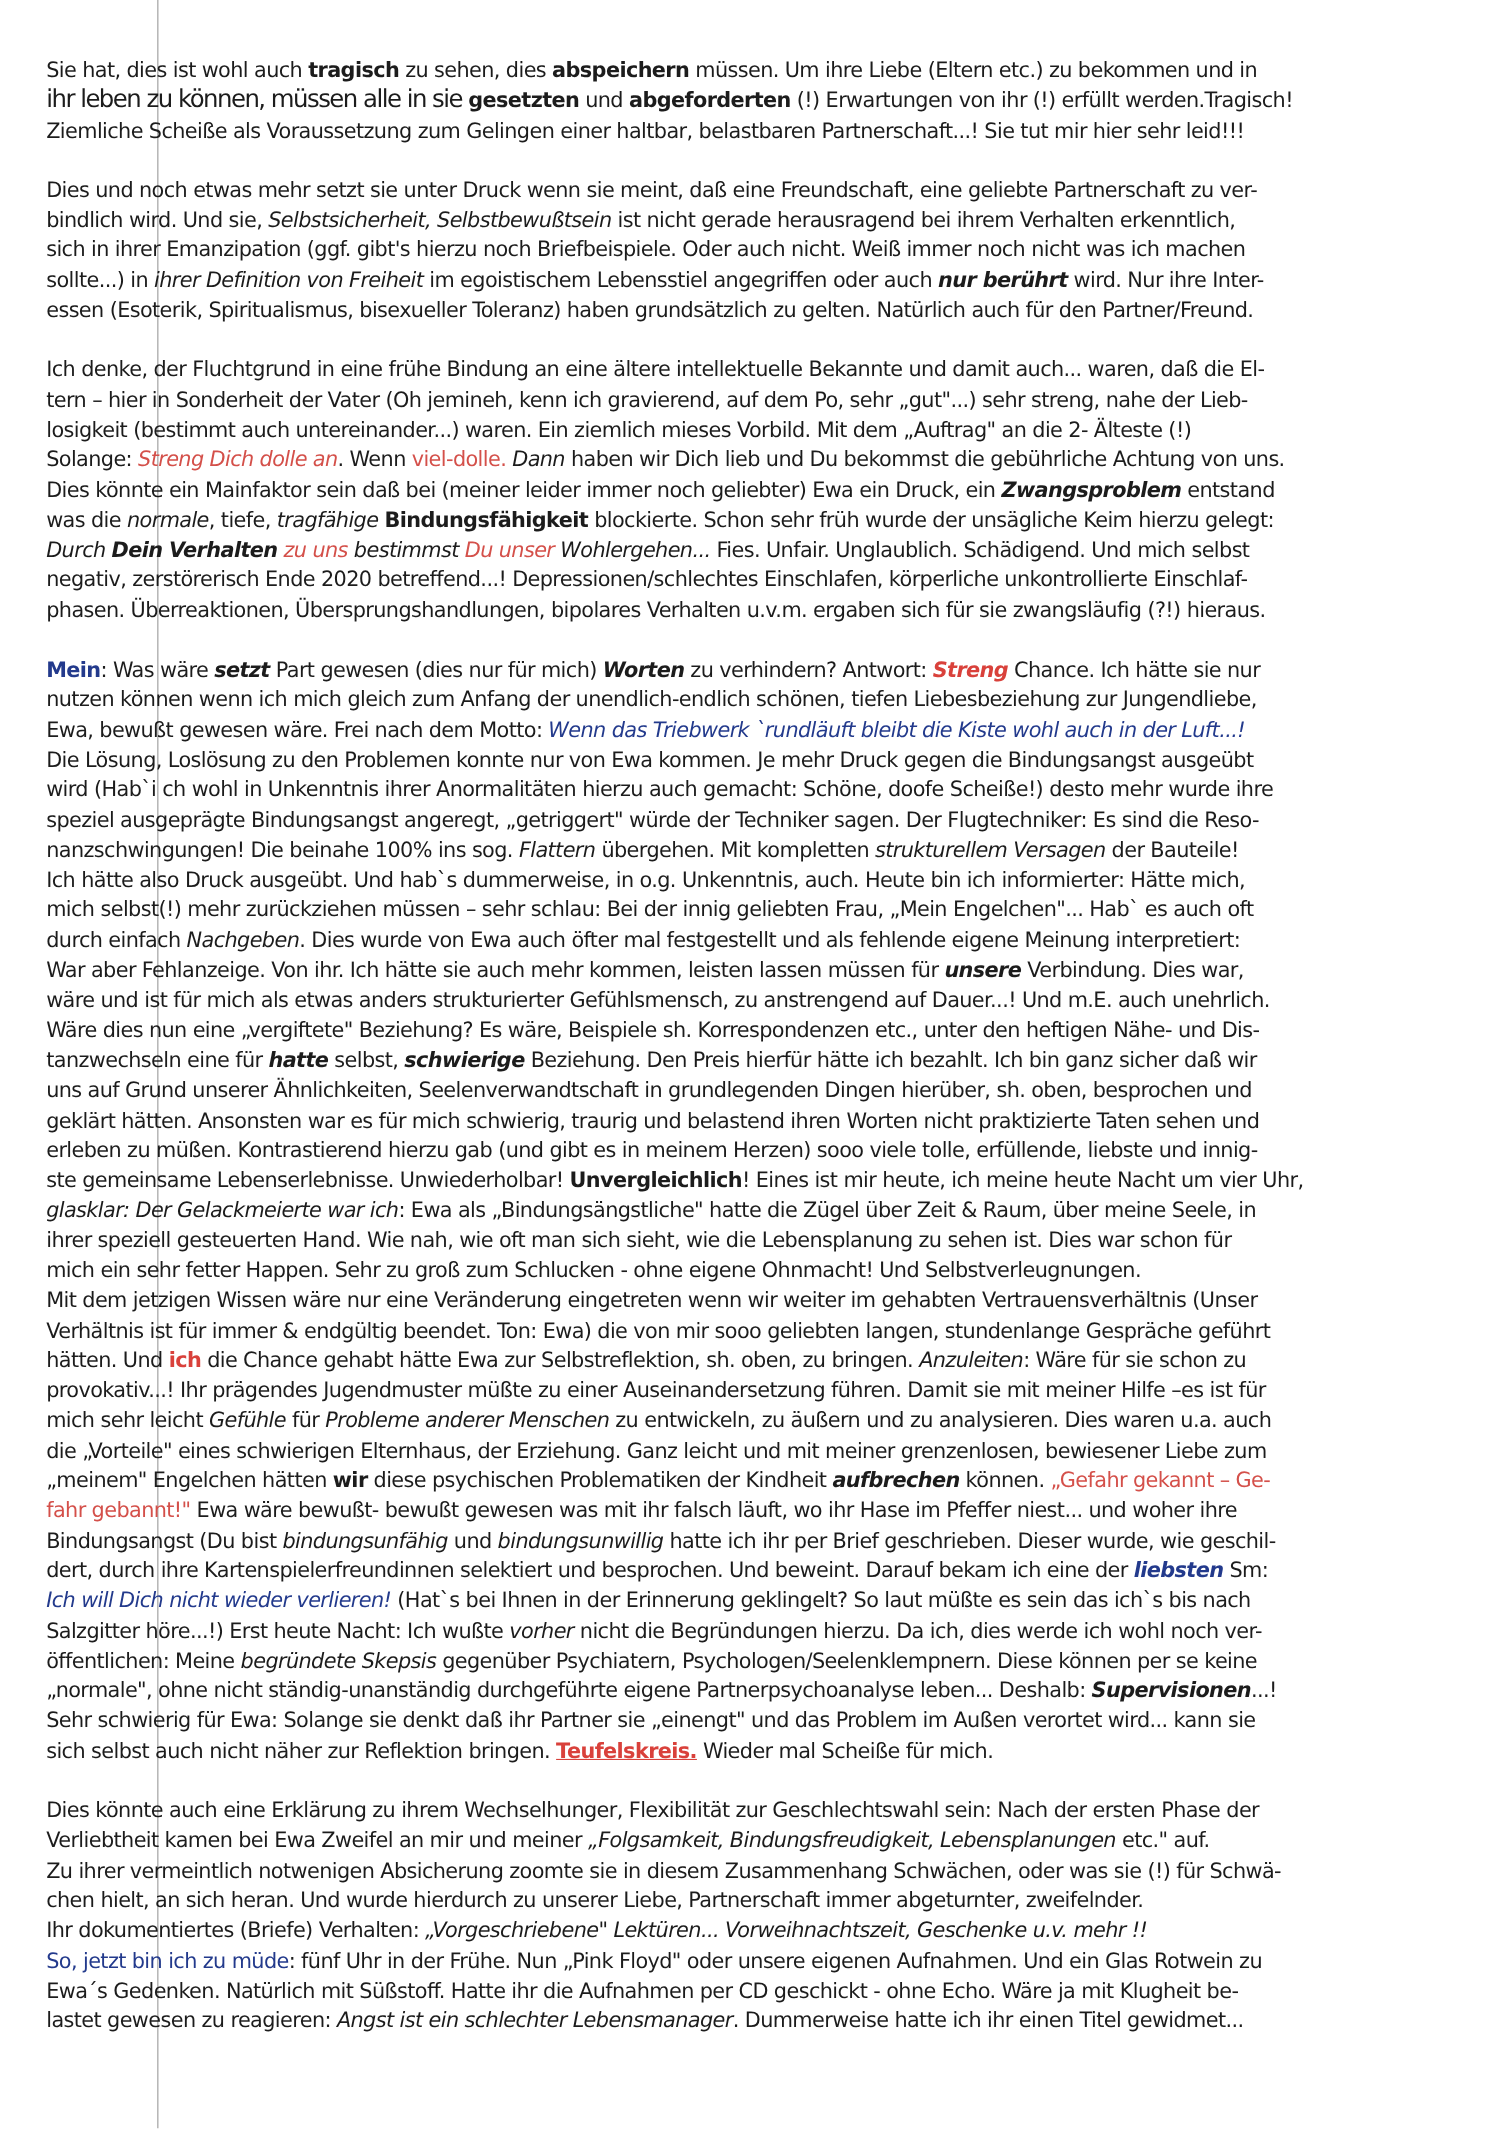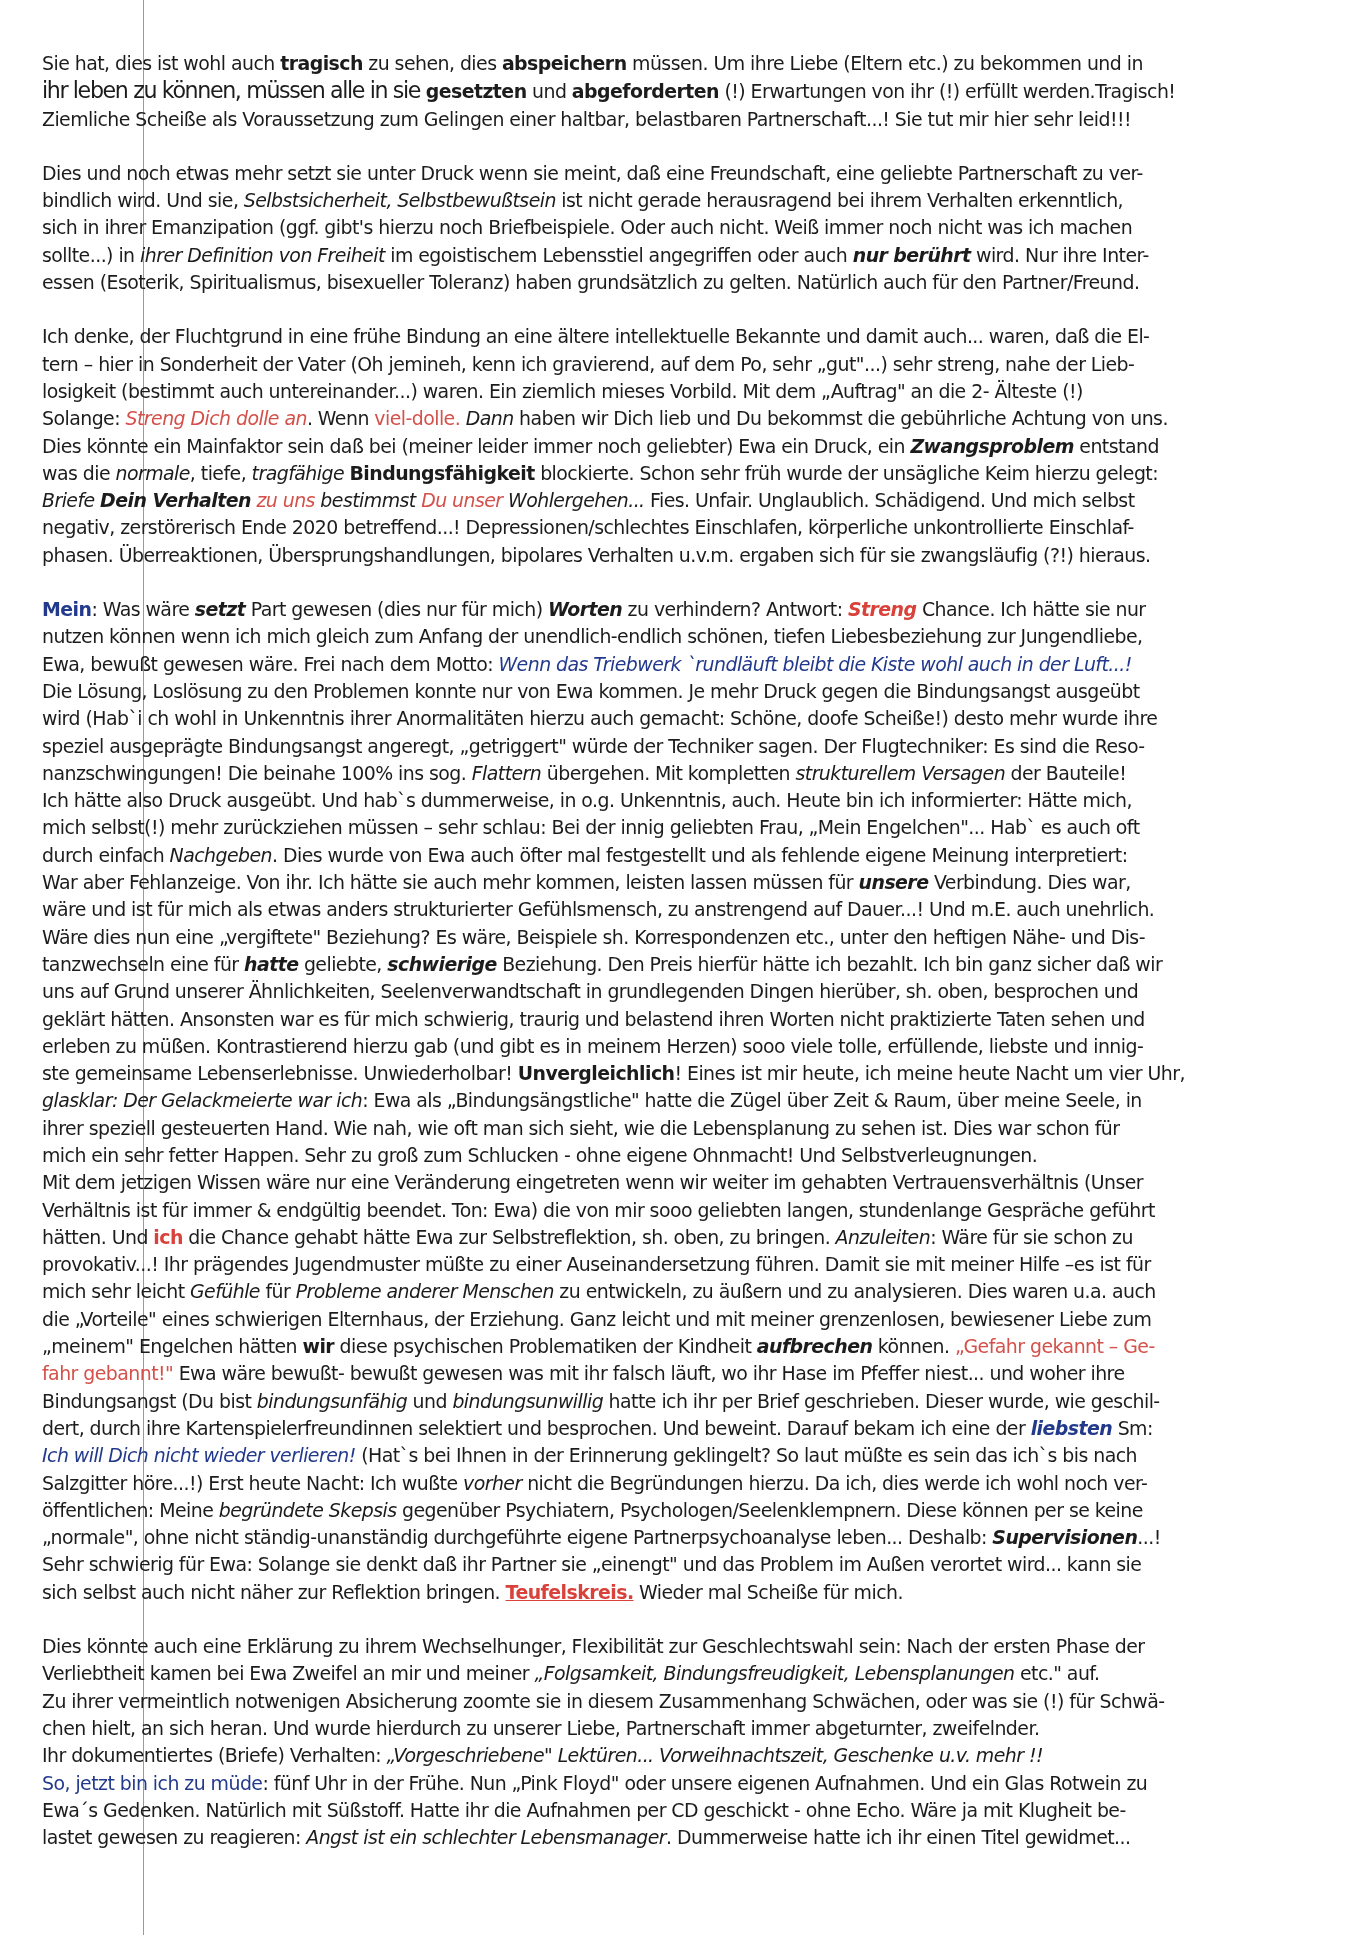--- a/index.html
+++ b/index.html
@@ -38,39 +38,39 @@
       <span class="line"><span>sollte...) in </span><span class="i">ihrer Definition von Freiheit</span><span> im egoistischem Lebensstiel angegriffen oder auch </span><span class="bi">nur berührt</span><span> wird. Nur ihre Inter-</span></span>
       <span class="line"><span>essen (Esoterik, Spiritualismus, bisexueller Toleranz) haben grundsätzlich zu gelten. Natürlich auch für den Partner/Freund.</span></span>
     </div>
     <div class="para">
       <span class="line"><span>Ich denke, der Fluchtgrund in eine frühe Bindung an eine ältere intellektuelle Bekannte und damit auch... waren, daß die El-</span></span>
       <span class="line"><span>tern – hier in Sonderheit der Vater (Oh jemineh, kenn ich gravierend, auf dem Po, sehr „gut"...) sehr streng, nahe der Lieb-</span></span>
       <span class="line"><span>losigkeit (bestimmt auch untereinander...) waren. Ein ziemlich mieses Vorbild. Mit dem „Auftrag" an die 2- Älteste (!)</span></span>
       <span class="line"><span>Solange: </span><span class="i red-soft">Streng Dich dolle an</span><span>. Wenn </span><span class="red-soft">viel-dolle.</span><span> </span><span class="i">Dann</span><span> haben wir Dich lieb und Du bekommst die gebührliche Achtung von uns.</span></span>
       <span class="line"><span>Dies könnte ein Mainfaktor sein daß bei (meiner leider immer noch geliebter) Ewa ein Druck, ein </span><span class="bi">Zwangsproblem</span><span> entstand</span></span>
       <span class="line"><span>was die </span><span class="i">normale</span><span>, tiefe, </span><span class="i">tragfähige</span><span> </span><span class="b">Bindungsfähigkeit</span><span> blockierte. Schon sehr früh wurde der unsägliche Keim hierzu gelegt:</span></span>
-      <span class="line"><span class="i">Briefe </span><span class="bi">Dein Verhalten</span><span> </span><span class="i red-soft">zu uns</span><span class="i"> bestimmst </span><span class="i red-soft">Du unser</span><span class="i"> Wohlergehen...</span><span> Fies. Unfair. Unglaublich. Schädigend. Und mich selbst</span></span>
+      <span class="line"><span class="i">Durch </span><span class="bi">Dein Verhalten</span><span> </span><span class="i red-soft">zu uns</span><span class="i"> bestimmst </span><span class="i red-soft">Du unser</span><span class="i"> Wohlergehen...</span><span> Fies. Unfair. Unglaublich. Schädigend. Und mich selbst</span></span>
       <span class="line"><span>negativ, zerstörerisch Ende 2020 betreffend...! Depressionen/schlechtes Einschlafen, körperliche unkontrollierte Einschlaf-</span></span>
       <span class="line"><span>phasen. Überreaktionen, Übersprungshandlungen, bipolares Verhalten u.v.m. ergaben sich für sie zwangsläufig (?!) hieraus.</span></span>
     </div>
     <div class="para">
       <span class="line"><span class="b blue">Mein</span><span>: Was wäre </span><span class="bi">setzt</span><span> Part gewesen (dies nur für mich) </span><span class="bi">Worten</span><span> zu verhindern? Antwort: </span><span class="bi red">Streng</span><span> Chance. Ich hätte sie nur</span></span>
       <span class="line"><span>nutzen können wenn ich mich gleich zum Anfang der unendlich-endlich schönen, tiefen Liebesbeziehung zur Jungendliebe,</span></span>
       <span class="line"><span>Ewa, bewußt gewesen wäre. Frei nach dem Motto: </span><span class="i blue">Wenn das Triebwerk `rundläuft  bleibt die Kiste wohl auch in der Luft...!</span></span>
       <span class="line"><span>Die Lösung, Loslösung zu den Problemen konnte nur von Ewa kommen. Je mehr Druck gegen die Bindungsangst ausgeübt</span></span>
       <span class="line"><span>wird (Hab`i ch wohl in Unkenntnis ihrer Anormalitäten hierzu auch gemacht: Schöne, doofe Scheiße!) desto mehr wurde ihre</span></span>
       <span class="line"><span>speziel ausgeprägte Bindungsangst angeregt, „getriggert" würde der Techniker sagen. Der Flugtechniker: Es sind die Reso-</span></span>
       <span class="line"><span>nanzschwingungen! Die beinahe 100% ins sog. </span><span class="i">Flattern</span><span> übergehen. Mit kompletten </span><span class="i">strukturellem Versagen</span><span> der Bauteile!</span></span>
       <span class="line"><span>Ich hätte also Druck ausgeübt. Und hab`s dummerweise, in o.g. Unkenntnis, auch. Heute bin ich informierter: Hätte mich,</span></span>
       <span class="line"><span>mich selbst(!) mehr zurückziehen müssen – sehr schlau: Bei der innig geliebten Frau, „Mein Engelchen"... Hab` es auch oft</span></span>
       <span class="line"><span>durch einfach </span><span class="i">Nachgeben</span><span>. Dies wurde von Ewa auch öfter mal festgestellt und als fehlende eigene Meinung interpretiert:</span></span>
       <span class="line"><span>War aber Fehlanzeige. Von ihr. Ich hätte sie auch mehr kommen, leisten lassen müssen für </span><span class="bi">unsere</span><span> Verbindung. Dies war,</span></span>
       <span class="line"><span>wäre und ist für mich als etwas anders strukturierter Gefühlsmensch, zu anstrengend auf Dauer...! Und m.E. auch unehrlich.</span></span>
       <span class="line"><span>Wäre dies nun eine „vergiftete" Beziehung? Es wäre, Beispiele sh. Korrespondenzen etc., unter den heftigen Nähe- und Dis-</span></span>
-      <span class="line"><span>tanzwechseln eine für </span><span class="bi">hatte</span><span> geliebte, </span><span class="bi">schwierige</span><span> Beziehung. Den Preis hierfür hätte ich bezahlt. Ich bin ganz sicher daß wir</span></span>
+      <span class="line"><span>tanzwechseln eine für </span><span class="bi">hatte</span><span> selbst, </span><span class="bi">schwierige</span><span> Beziehung. Den Preis hierfür hätte ich bezahlt. Ich bin ganz sicher daß wir</span></span>
       <span class="line"><span>uns auf Grund unserer Ähnlichkeiten, Seelenverwandtschaft in grundlegenden Dingen hierüber, sh. oben, besprochen und</span></span>
       <span class="line"><span>geklärt hätten. Ansonsten war es für mich schwierig, traurig und belastend ihren Worten nicht praktizierte Taten sehen und</span></span>
       <span class="line"><span>erleben zu müßen. Kontrastierend hierzu gab (und gibt es in meinem Herzen) sooo viele tolle, erfüllende, liebste und innig-</span></span>
       <span class="line"><span>ste gemeinsame Lebenserlebnisse. Unwiederholbar! </span><span class="b">Unvergleichlich</span><span>! Eines ist mir heute, ich meine heute Nacht um vier Uhr,</span></span>
       <span class="line"><span class="i">glasklar: Der Gelackmeierte war ich</span><span>: Ewa als „Bindungsängstliche" hatte die Zügel über Zeit &amp; Raum, über meine Seele, in</span></span>
       <span class="line"><span>ihrer speziell gesteuerten Hand. Wie nah, wie oft man sich sieht, wie die Lebensplanung zu sehen ist. Dies war schon für</span></span>
       <span class="line"><span>mich ein sehr fetter Happen. Sehr zu groß zum Schlucken - ohne eigene Ohnmacht! Und Selbstverleugnungen.</span></span>
       <span class="line"><span>Mit dem jetzigen Wissen wäre nur eine Veränderung eingetreten wenn wir weiter im gehabten Vertrauensverhältnis (Unser</span></span>
       <span class="line"><span>Verhältnis ist für immer &amp; endgültig beendet. Ton: Ewa) die von mir sooo geliebten langen, stundenlange Gespräche geführt</span></span>
       <span class="line"><span>hätten. Und </span><span class="b red">ich</span><span> die Chance gehabt hätte Ewa zur Selbstreflektion, sh. oben, zu bringen. </span><span class="i">Anzuleiten</span><span>: Wäre für sie schon zu</span></span>

